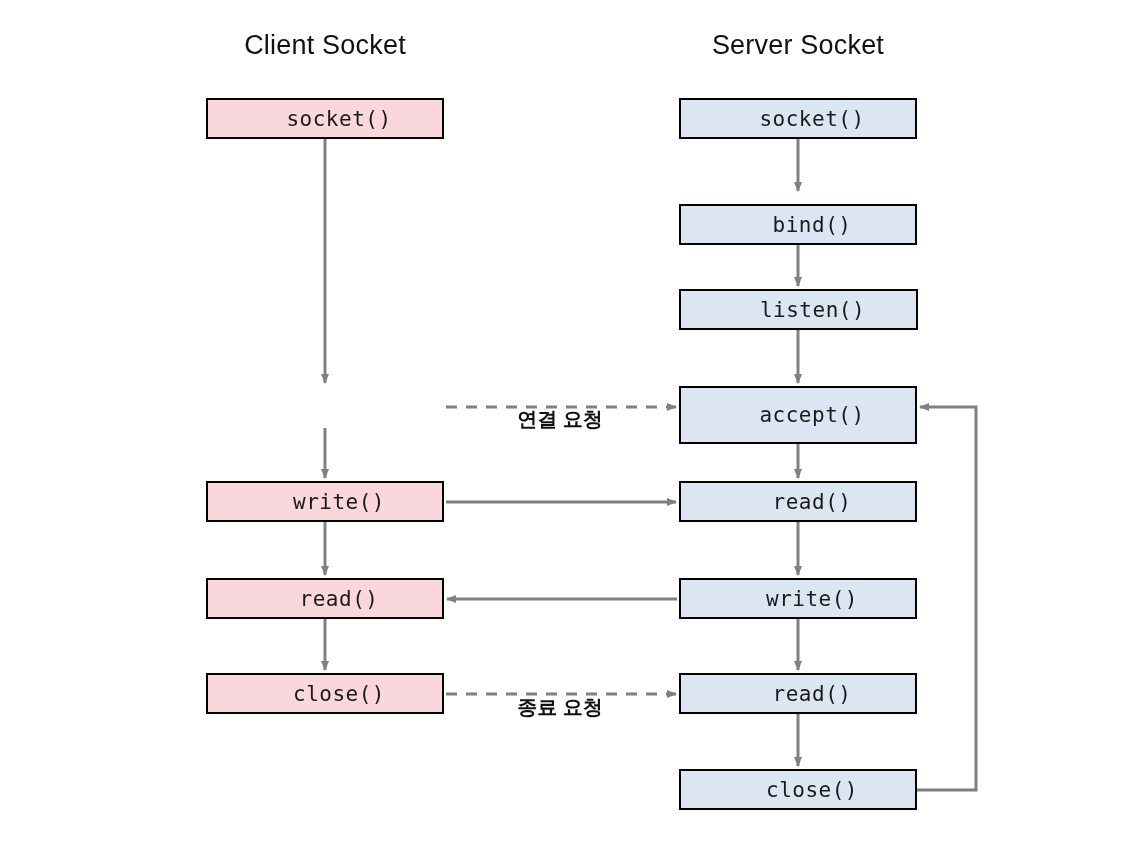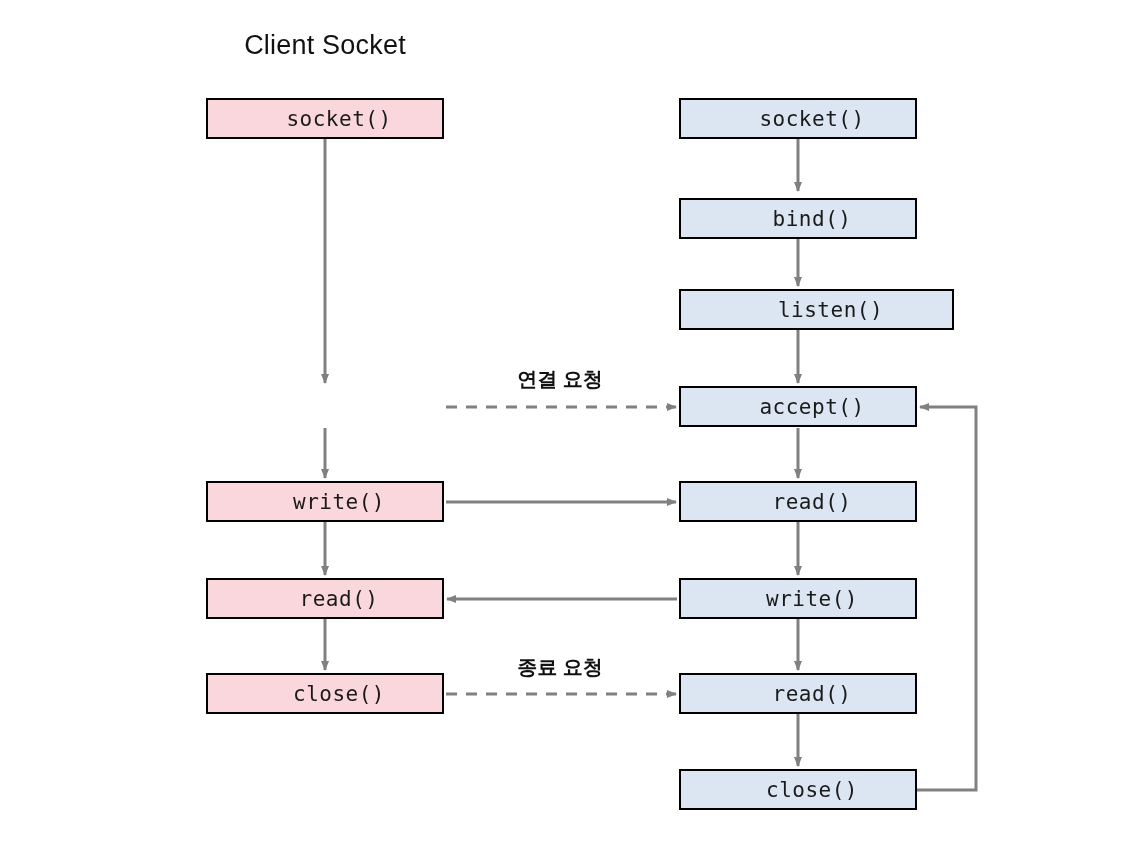--- a/index.html
+++ b/index.html
@@ -42,37 +42,39 @@
   .node.server { background: #dce6f3; }
 
   .edge-label {
     position: absolute;
     text-align: center;
     font-family: "Liberation Sans", sans-serif;
     font-size: 20px;
     font-weight: bold;
     color: #111111;
     white-space: nowrap;
+    margin-top: 40px;
   }
   svg.wires {
     position: absolute;
     left: 0;
     top: 0;
     width: 1125px;
     height: 856px;
     pointer-events: none;
   }
 </style>
 </head>
 <body>
 
 <div id="canvas">
 
   <div class="col-title" style="left:206px; top:30px; width:238px;">Client Socket</div>
 
+  <div class="col-title" style="left:679px; top:30px; width:238px;">Server Socket</div>
 
   <svg class="wires" viewBox="0 0 1125 856" xmlns="http://www.w3.org/2000/svg">
     <defs>
       <marker id="ah" markerWidth="10" markerHeight="8" refX="9" refY="4" orient="auto" markerUnits="userSpaceOnUse">
         <path d="M0,0 L10,4 L0,8 z" fill="#808080"></path>
       </marker>
     </defs>
 
     <g stroke="#808080" stroke-width="3" fill="none" marker-end="url(#ah)">
       <line x1="325" y1="139" x2="325" y2="383"></line>
@@ -98,23 +100,23 @@
 
     <path d="M917,790 L976,790 L976,407 L920,407" stroke="#808080" stroke-width="3" fill="none" marker-end="url(#ah)"></path>
   </svg>
 
   <div class="node client" style="left:206px; top:98px; width:238px; height:41px;">socket()</div>
   <div class="node client" style="left:206px; top:481px; width:238px; height:41px;">write()</div>
   <div class="node client" style="left:206px; top:578px; width:238px; height:41px;">read()</div>
   <div class="node client" style="left:206px; top:673px; width:238px; height:41px;">close()</div>
 
   <div class="node server" style="left:679px; top:98px; width:238px; height:41px;">socket()</div>
-  <div class="node server" style="left:679px; top:198px; width:238px; height:41px;">bind()</div>
-  <div class="node server" style="left:679px; top:289px; width:275px; height:41px;">listen()</div>
-  <div class="node server" style="left:679px; top:386px; width:238px; height:41px;">accept()</div>
+  <div class="node server" style="left:679px; top:204px; width:238px; height:41px;">bind()</div>
+  <div class="node server" style="left:679px; top:289px; width:239px; height:41px;">listen()</div>
+  <div class="node server" style="left:679px; top:386px; width:238px; height:58px;">accept()</div>
   <div class="node server" style="left:679px; top:481px; width:238px; height:41px;">read()</div>
   <div class="node server" style="left:679px; top:578px; width:238px; height:41px;">write()</div>
   <div class="node server" style="left:679px; top:673px; width:238px; height:41px;">read()</div>
   <div class="node server" style="left:679px; top:769px; width:238px; height:41px;">close()</div>
 
   <div class="edge-label" style="left:460px; top:366px; width:200px;">연결 요청</div>
   <div class="edge-label" style="left:460px; top:654px; width:200px;">종료 요청</div>
 
 </div>
 

